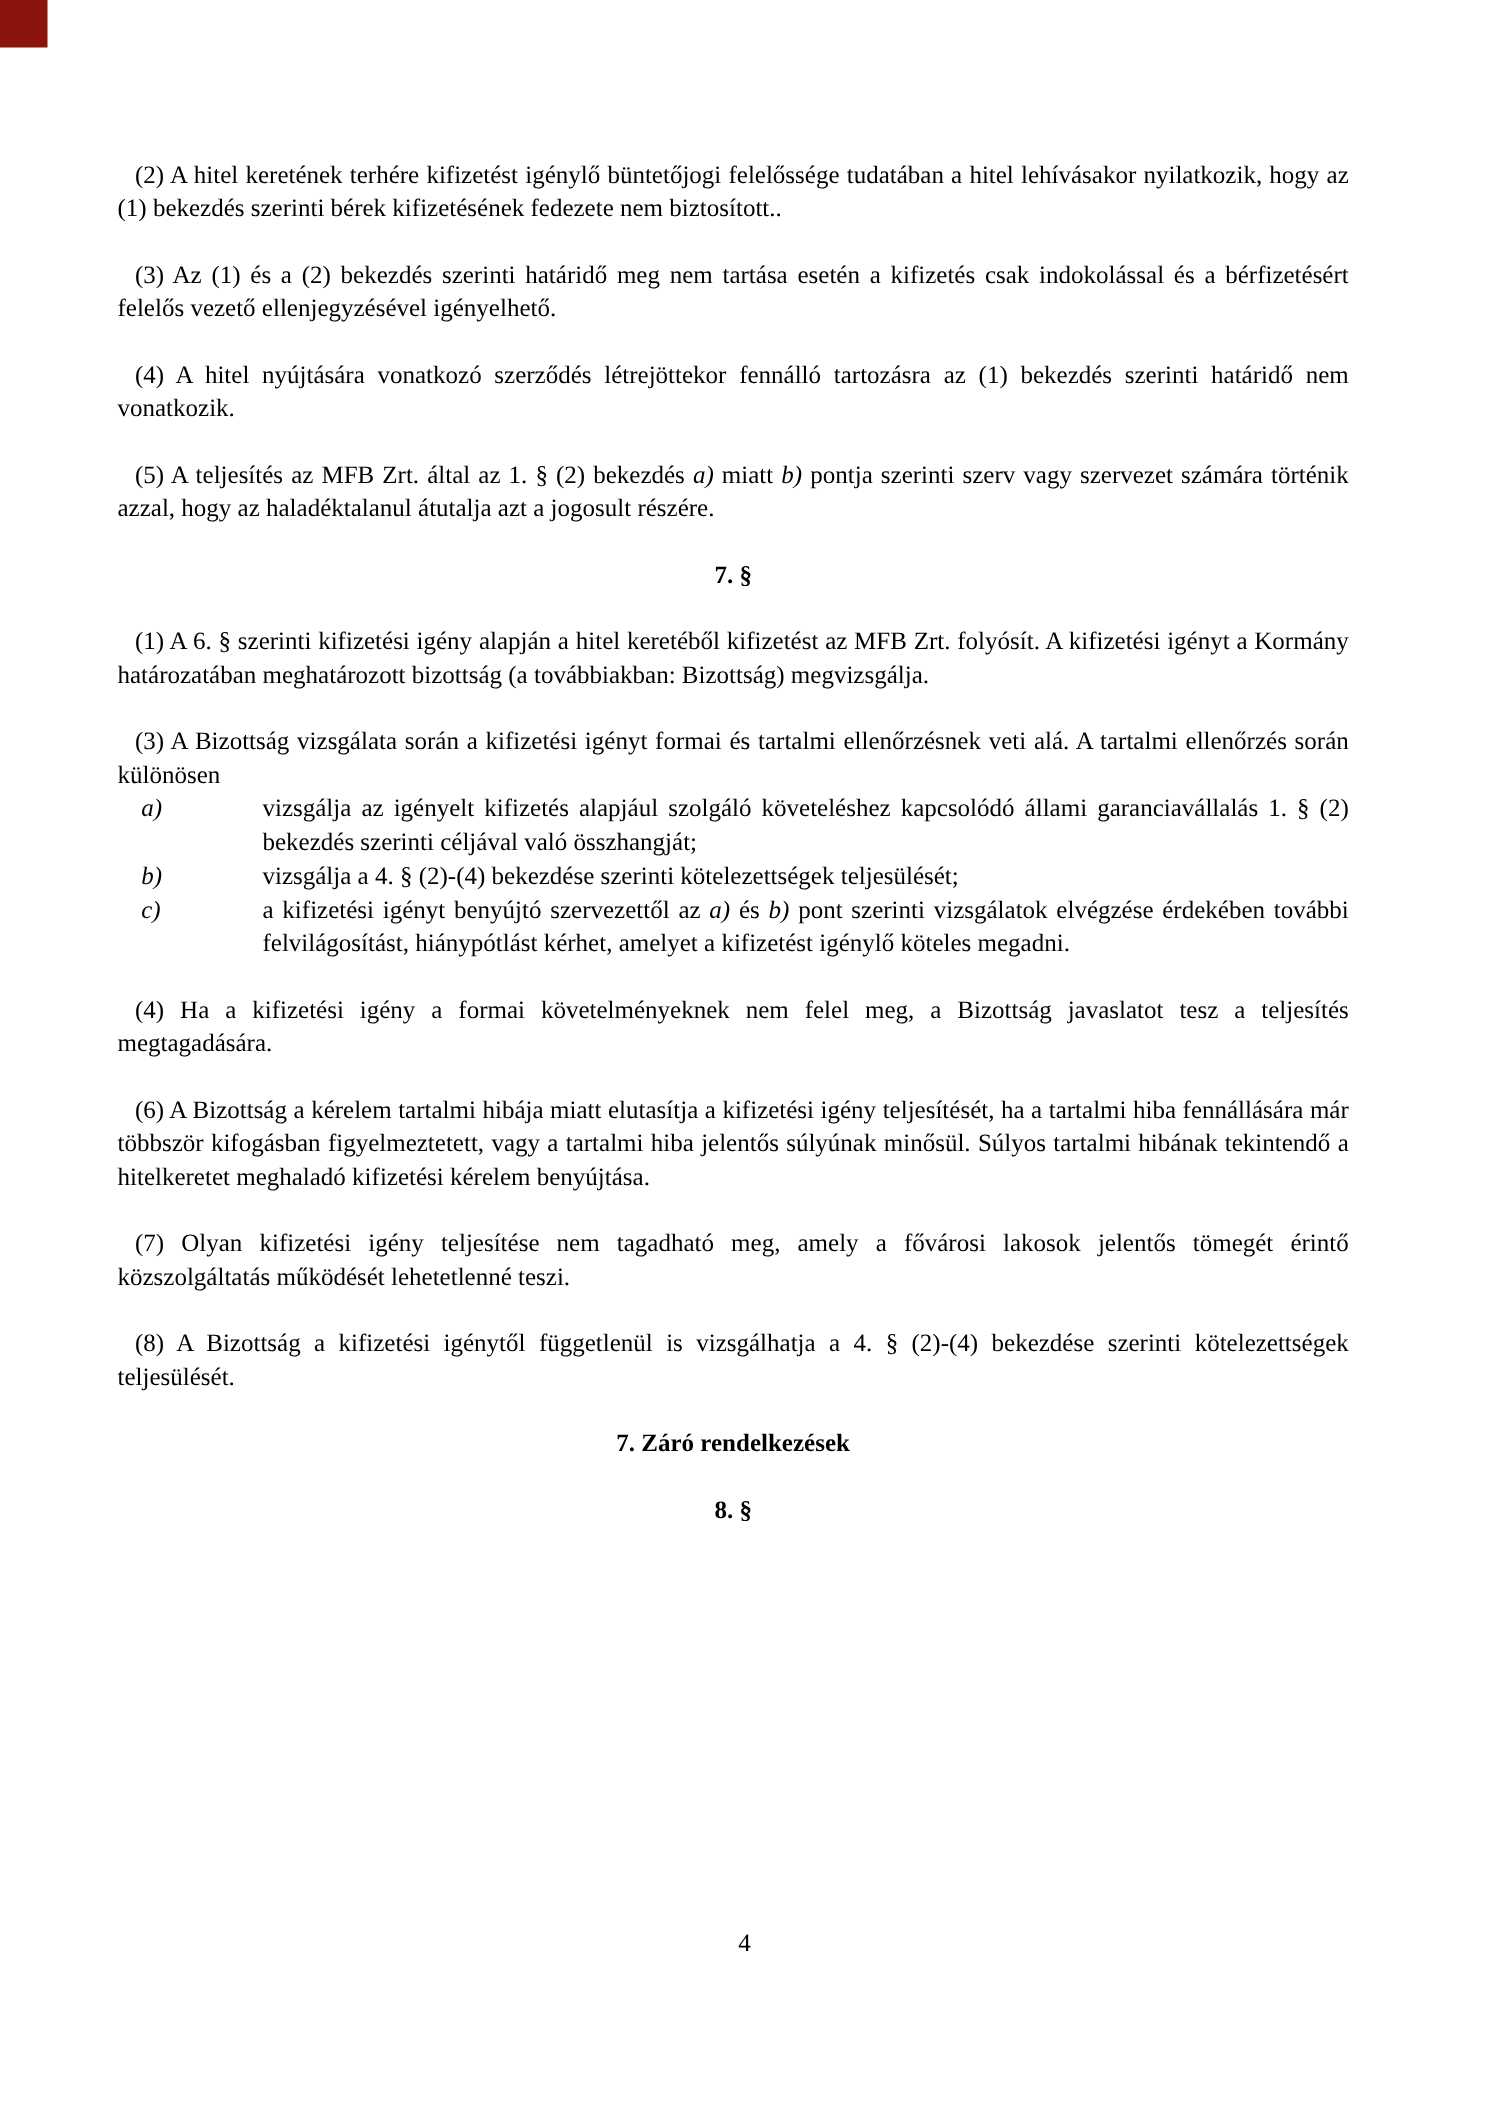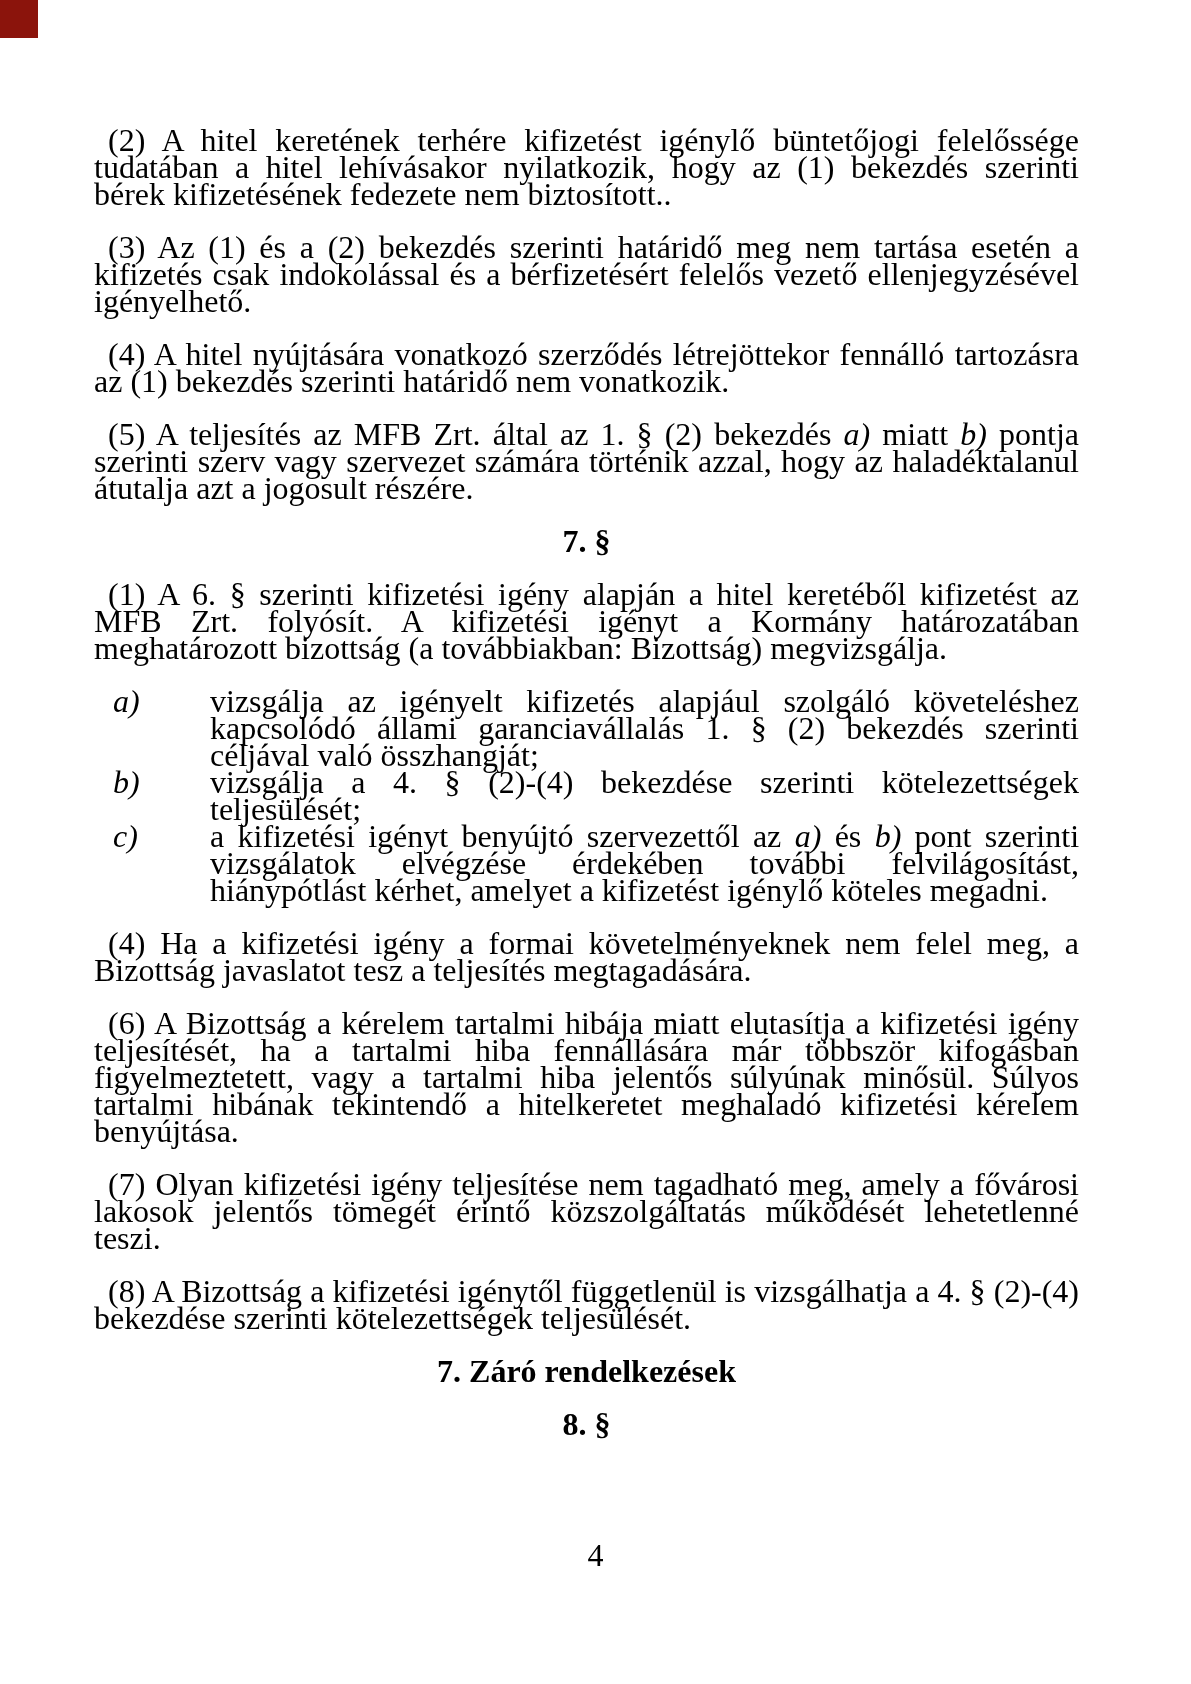--- a/index.html
+++ b/index.html
@@ -7,21 +7,21 @@
     padding: 0;
     background: #ffffff;
   }
   .page {
     position: relative;
     width: 1191px;
     height: 1684px;
     background: #ffffff;
     color: #000000;
     font-family: "Liberation Serif", "DejaVu Serif", serif;
-    font-size: 32px;
+    font-size: 20px;
     line-height: 27px;
     overflow: hidden;
   }
   .corner-mark {
     position: absolute;
     top: 0;
     left: 0;
     width: 38px;
     height: 38px;
   }
@@ -89,20 +89,21 @@
 
     <div class="para"><span>(4) A hitel nyújtására vonatkozó szerződés létrejöttekor fennálló tartozásra az (1) bekezdés szerinti határidő nem vonatkozik.</span></div>
 
     <div class="para"><span>(5) A teljesítés az MFB Zrt. által az 1. § (2) bekezdés </span><span class="it">a)</span><span> miatt </span><span class="it">b)</span><span> pontja szerinti szerv vagy szervezet számára történik azzal, hogy az haladéktalanul átutalja azt a jogosult részére.</span></div>
 
     <div class="heading"><span>7. §</span></div>
 
     <div class="para"><span>(1) A 6. § szerinti kifizetési igény alapján a hitel keretéből kifizetést az MFB Zrt. folyósít. A kifizetési igényt a Kormány határozatában meghatározott bizottság (a továbbiakban: Bizottság) megvizsgálja.</span></div>
 
 
+    <div class="para tight"><span>(3) A Bizottság vizsgálata során a kifizetési igényt formai és tartalmi ellenőrzésnek veti alá. A tartalmi ellenőrzés során különösen</span></div>
 
     <div class="li">
       <span class="marker">a)</span>
       <span class="body"><span>vizsgálja az igényelt kifizetés alapjául szolgáló követeléshez kapcsolódó állami garanciavállalás 1. § (2) bekezdés szerinti céljával való összhangját;</span></span>
     </div>
 
     <div class="li">
       <span class="marker">b)</span>
       <span class="body"><span>vizsgálja a 4. § (2)-(4) bekezdése szerinti kötelezettségek teljesülését;</span></span>
     </div>

